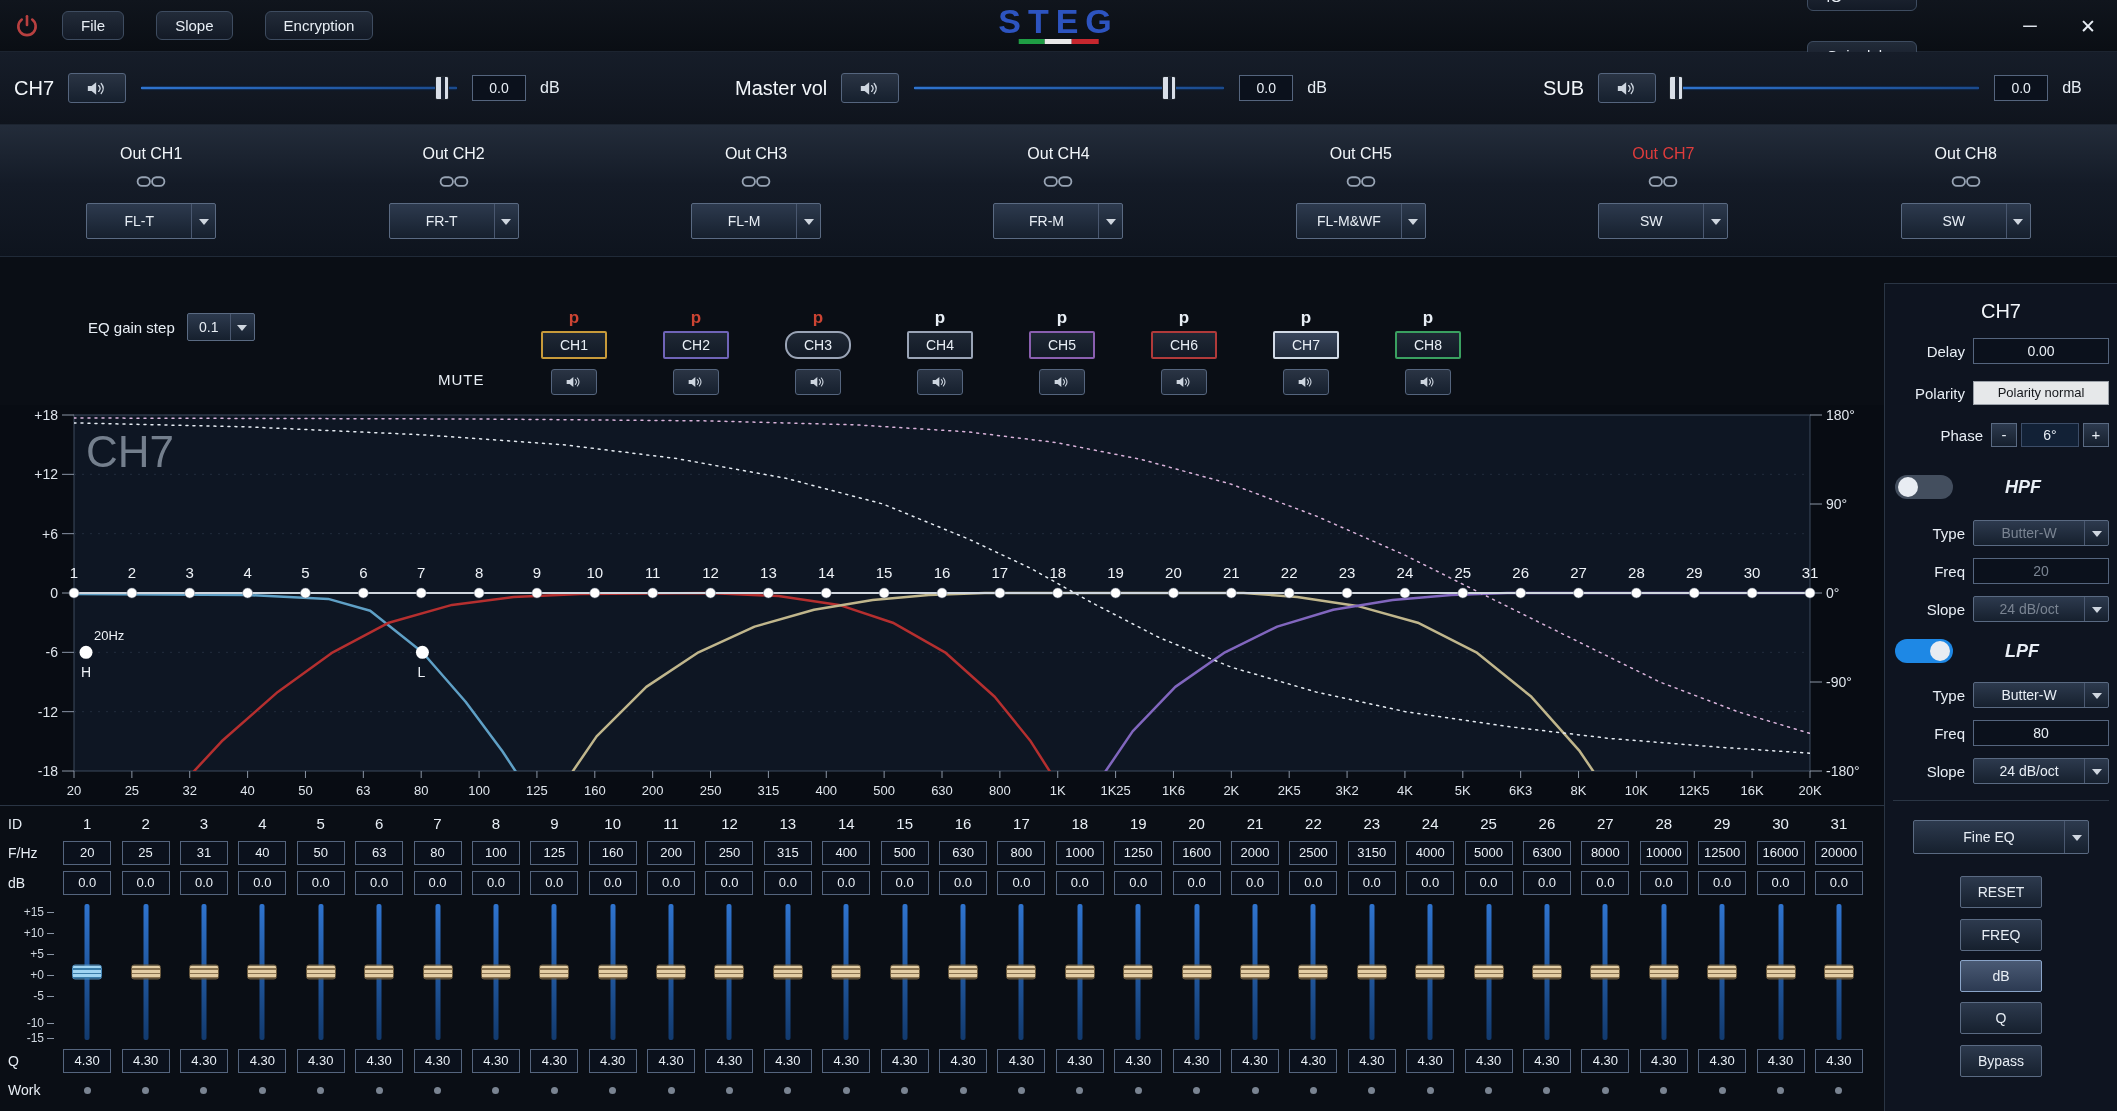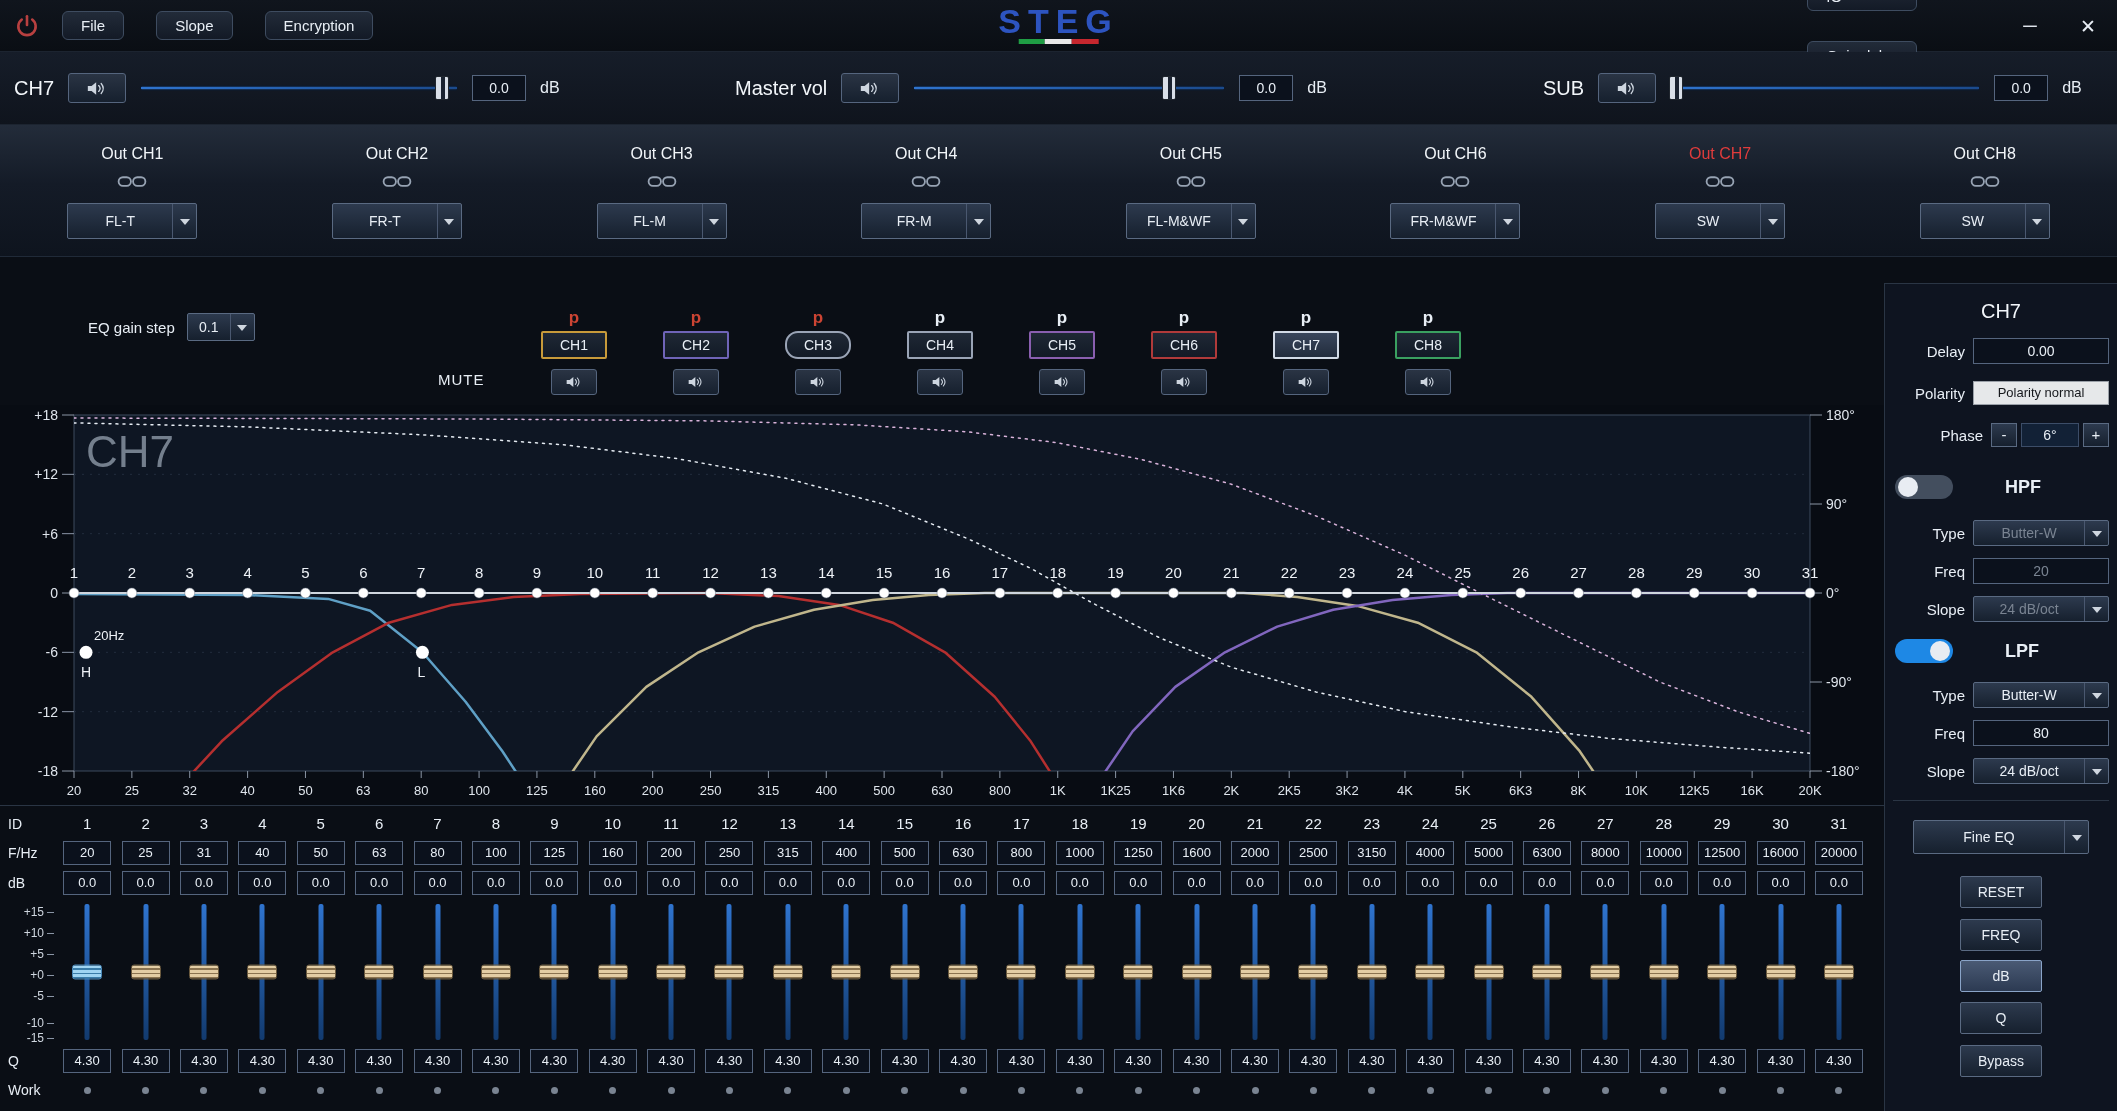--- a/index.html
+++ b/index.html
@@ -84,21 +84,21 @@
   .rp-label{font-size:15px;color:#e8eef5;white-space:nowrap;}
   .rp-box{width:136px;height:26px;line-height:24px;text-align:center;background:#0b111c;
     border:1px solid #55657e;font-size:14px;}
   .rp-light{width:136px;height:24px;line-height:22px;text-align:center;background:#e6e8ea;
     color:#16181c;font-size:13px;border:1px solid #9aa0a8;}
   .rp-dd{width:136px;height:26px;}
   .phase-ctl{display:flex;gap:4px;align-items:center;}
   .pm{width:26px;height:24px;line-height:22px;text-align:center;background:linear-gradient(#2d3a4e,#16202e);
     border:1px solid #5a6a82;font-size:15px;}
   .pv{width:58px;height:24px;line-height:22px;text-align:center;background:#122136;border:1px solid #3c4d68;font-size:14px;}
-  .rp-row.tgl{justify-content:flex-start;padding-left:10px;}
+  .rp-row.tgl{justify-content:flex-start;padding-left:10px;font-style:italic;}
   .toggle{width:58px;height:24px;border-radius:12px;background:#434e5e;position:relative;}
   .toggle .knob{position:absolute;top:2px;left:3px;width:20px;height:20px;border-radius:50%;background:#e8ecf2;}
   .toggle.on{background:#1e88e5;}
   .toggle.on .knob{left:35px;}
   .rp-sec{margin-left:44px;font-size:18px;font-weight:bold;}
   .dim .rp-box,.dim .dd-val{color:#7a8492;}
   .rp-sep{position:absolute;top:516px;left:8px;right:8px;border-top:1px solid #2a3544;}
   .fine-eq{position:absolute;left:50%;transform:translateX(-50%);top:536px;width:176px;height:34px;}
   .rp-btn{position:absolute;left:50%;transform:translateX(-50%);width:82px;height:32px;line-height:30px;
     text-align:center;background:linear-gradient(#2d3a4e,#16202e);border:1px solid #5a6a82;
@@ -272,33 +272,20 @@
       <div class="out-col">
         <div class="out-label">Out CH5</div>
         <div class="out-link">
           <svg viewBox="0 0 28 12">
             <rect x="1.5" y="2" width="11.5" height="8" rx="4" stroke="#97a3b3" fill="none" stroke-width="1.7"></rect>
             <rect x="15" y="2" width="11.5" height="8" rx="4" stroke="#97a3b3" fill="none" stroke-width="1.7"></rect>
           </svg>
         </div>
         <div class="dropdown out-dd">
           <span class="dd-val">FL-M&amp;WF</span>
-          <span class="dd-arrow"></span>
-        </div>
-      </div>
-      <div class="out-col">
-        <div class="out-label">Out CH6</div>
-        <div class="out-link">
-          <svg viewBox="0 0 28 12">
-            <rect x="1.5" y="2" width="11.5" height="8" rx="4" stroke="#97a3b3" fill="none" stroke-width="1.7"></rect>
-            <rect x="15" y="2" width="11.5" height="8" rx="4" stroke="#97a3b3" fill="none" stroke-width="1.7"></rect>
-          </svg>
-        </div>
-        <div class="dropdown out-dd">
-          <span class="dd-val">FR-M&amp;WF</span>
           <span class="dd-arrow"></span>
         </div>
       </div>
       <div class="out-col">
         <div class="out-label red">Out CH7</div>
         <div class="out-link">
           <svg viewBox="0 0 28 12">
             <rect x="1.5" y="2" width="11.5" height="8" rx="4" stroke="#97a3b3" fill="none" stroke-width="1.7"></rect>
             <rect x="15" y="2" width="11.5" height="8" rx="4" stroke="#97a3b3" fill="none" stroke-width="1.7"></rect>
           </svg>

